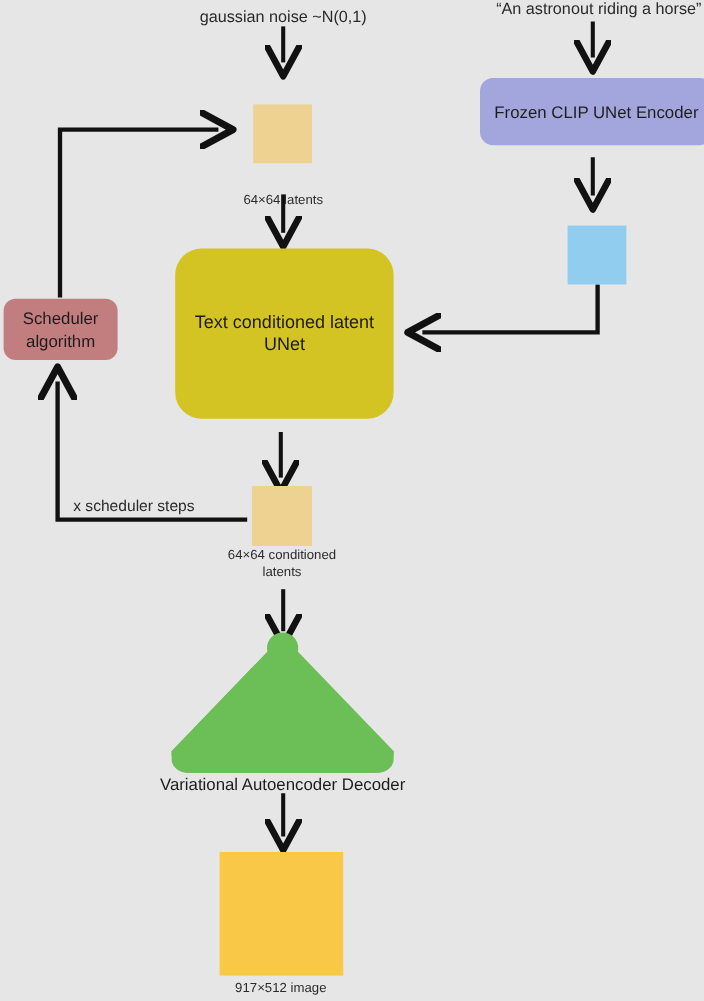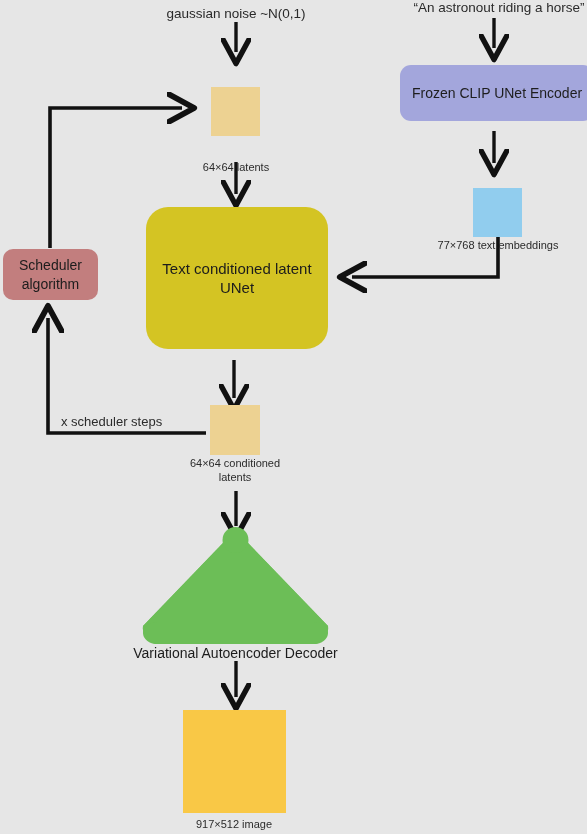--- a/index.html
+++ b/index.html
@@ -137,21 +137,20 @@
   <div class="lbl lbl-prompt" style="left:404px; top:0px; width:190px;">“An astronout riding a horse”</div>
 
   <div class="box box-clip" style="left:400px; top:65px; width:194px; height:56px;">
     <span>Frozen CLIP UNet Encoder</span>
   </div>
 
   <div class="sq" style="left:211px; top:87px; width:49px; height:49px; background:#edd292;"></div>
   <div class="lbl lbl-caption" style="left:176px; top:139px; width:120px;margin-top:22px;">64×64 latents</div>
 
   <div class="sq" style="left:473px; top:188px; width:49px; height:49px; background:#91cdee;"></div>
-  <div class="lbl lbl-caption" style="left:409px; top:239px; width:178px;">77×768 text embeddings</div>
 
   <div class="box box-unet" style="left:146px; top:207px; width:182px; height:142px;">
     <span>Text conditioned
 latent UNet</span>
   </div>
 
   <div class="box box-sched" style="left:3px; top:249px; width:95px; height:51px;">
     <span>Scheduler
 algorithm</span>
   </div>

